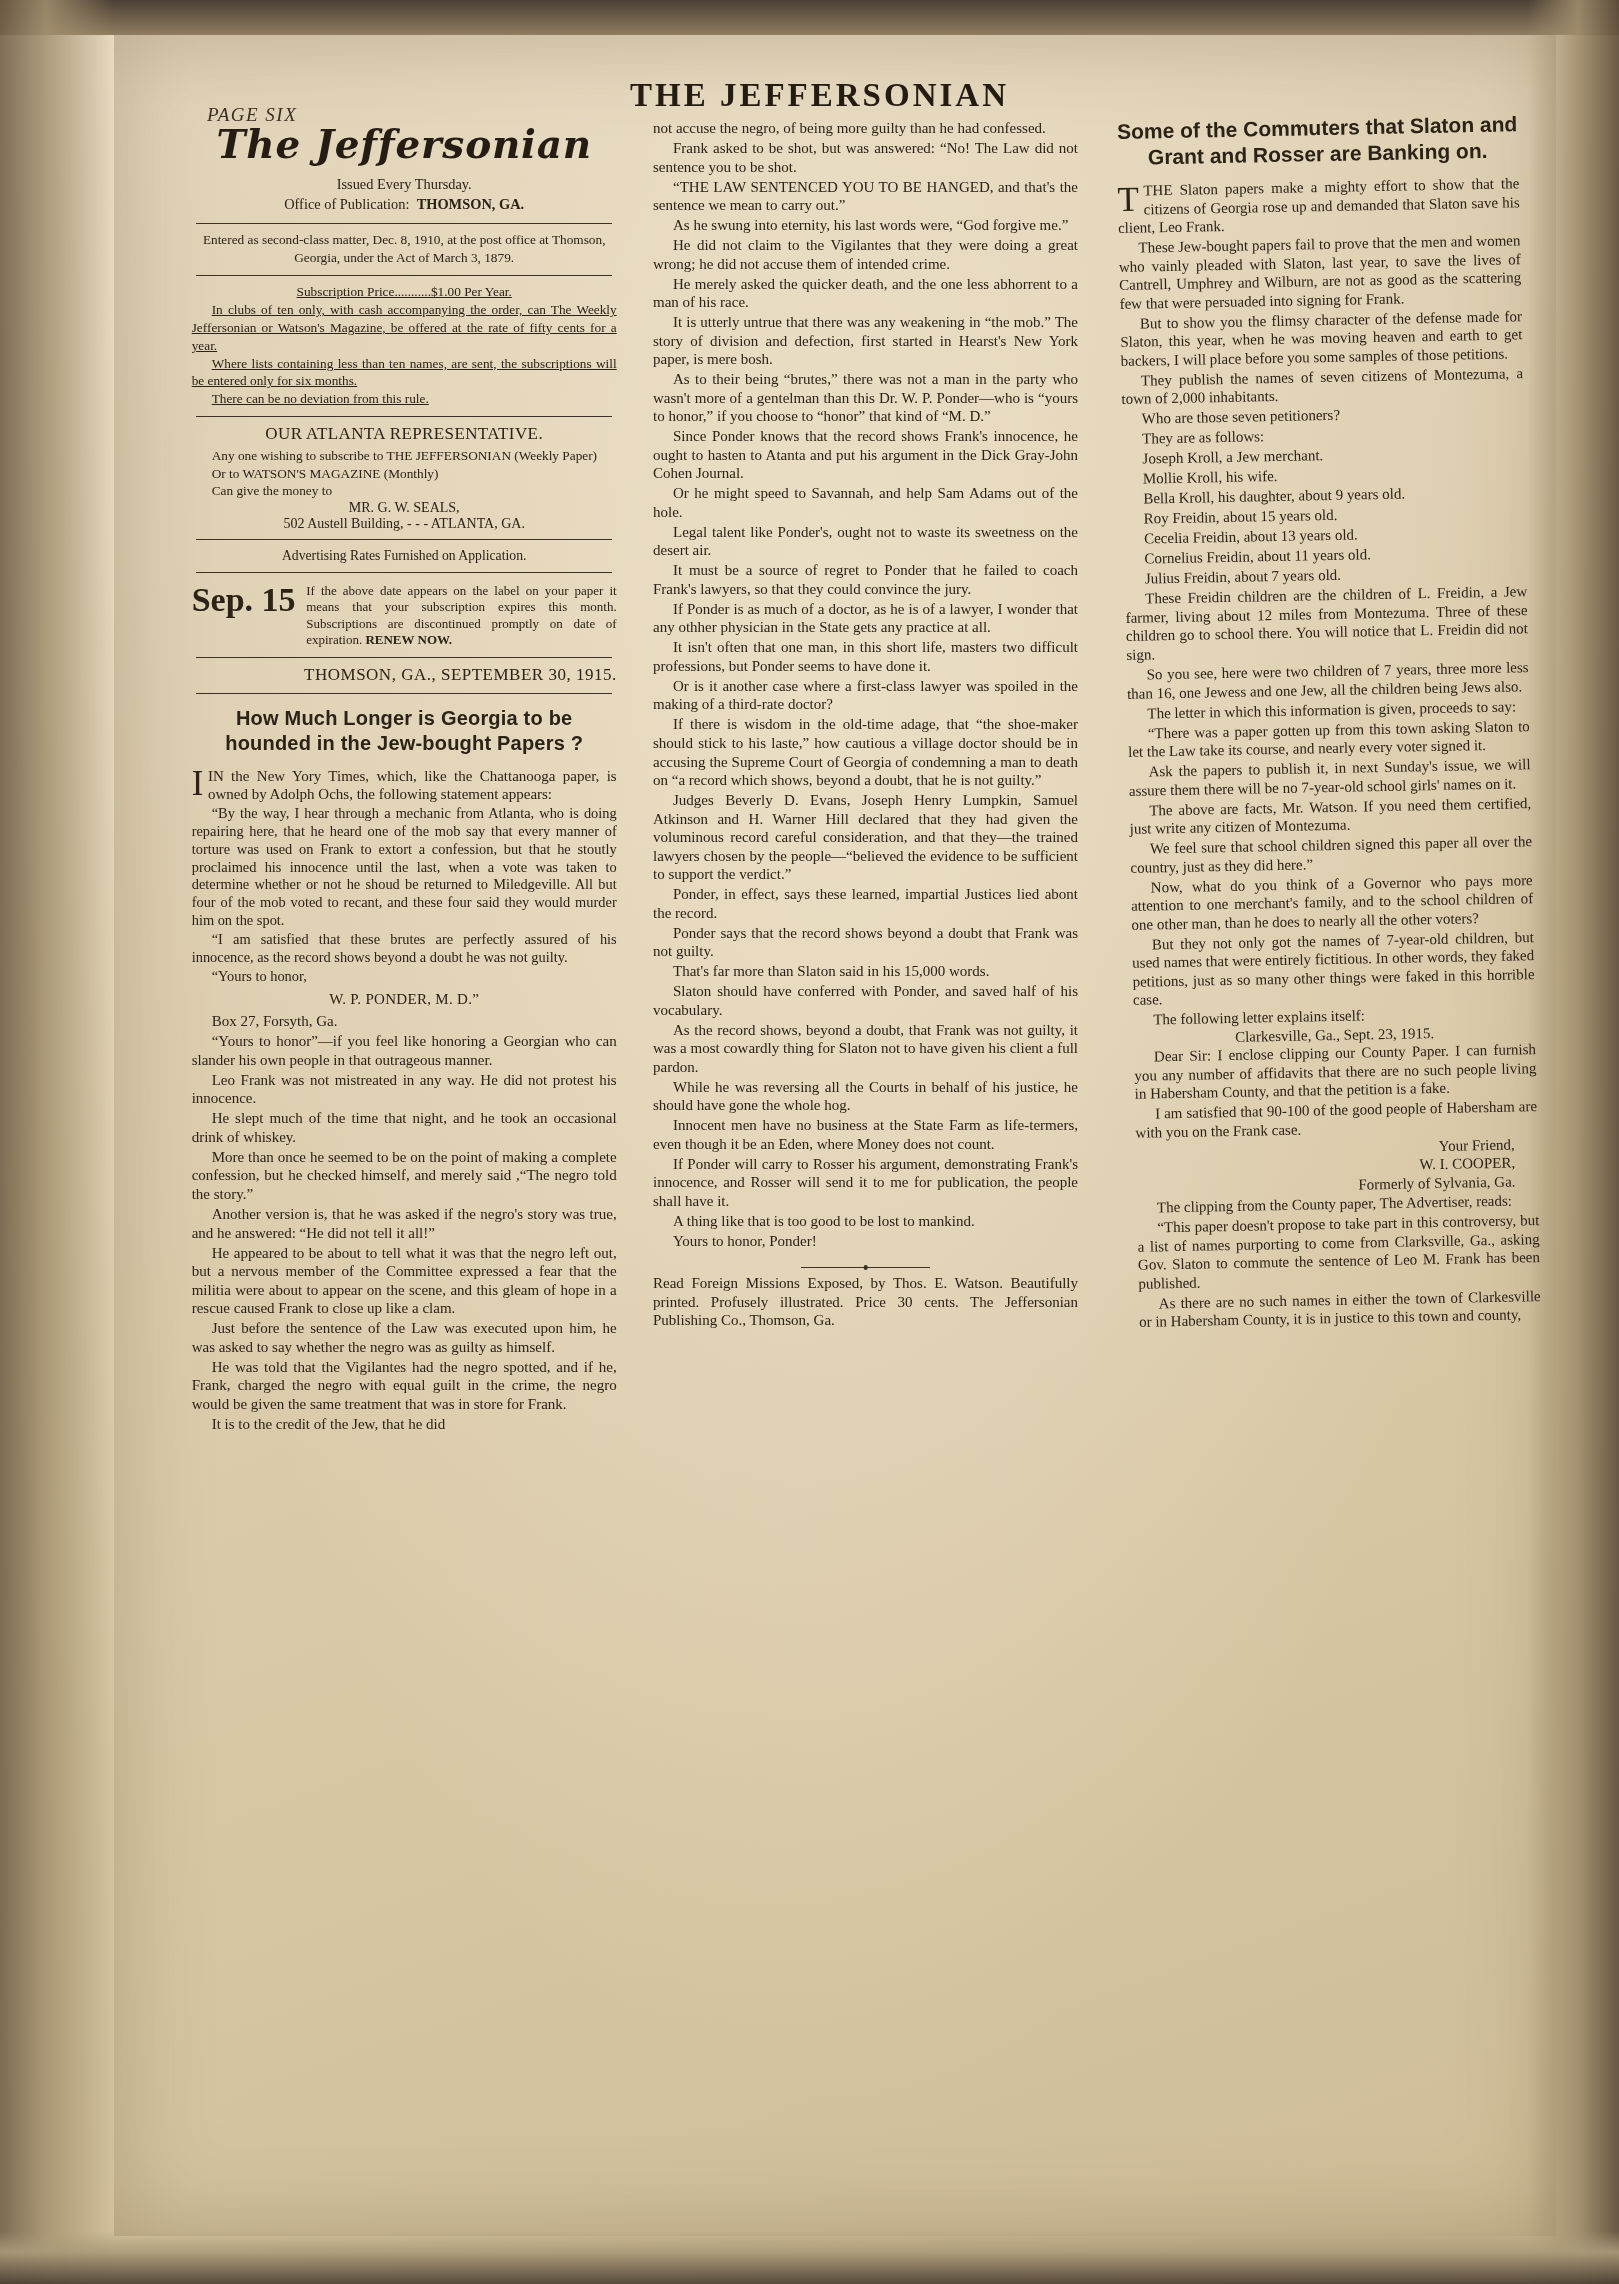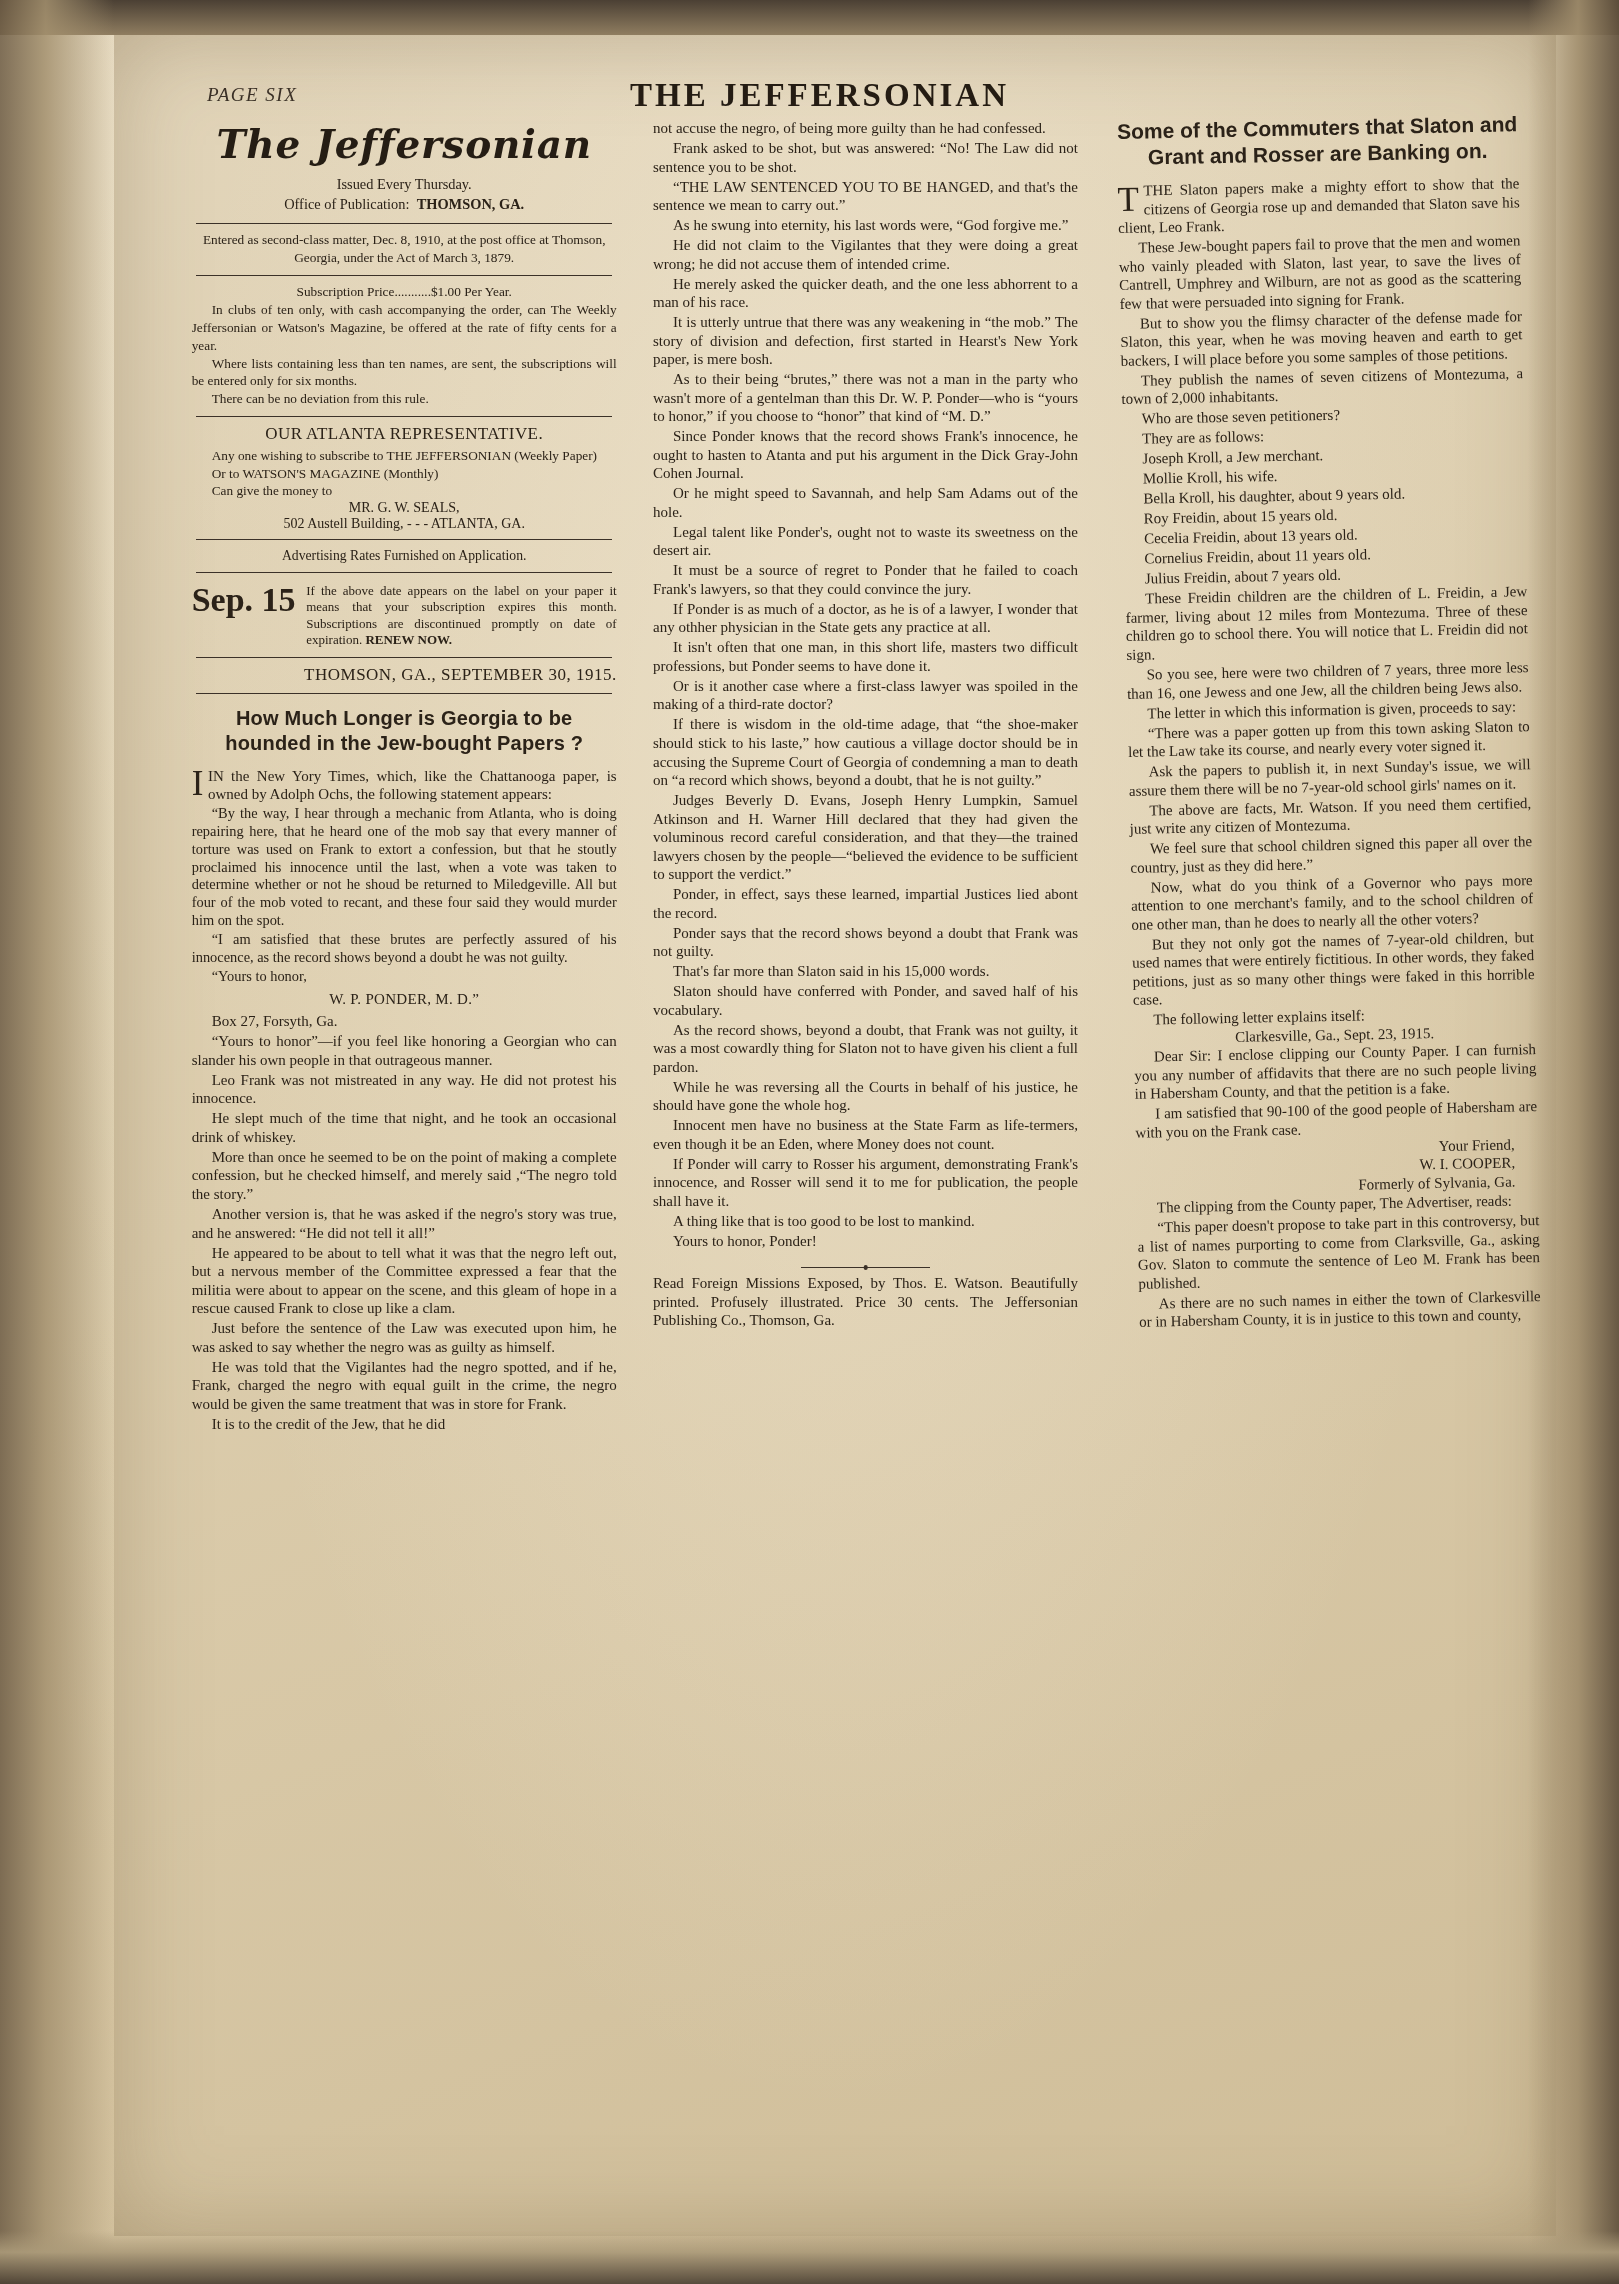--- a/index.html
+++ b/index.html
@@ -27,21 +27,21 @@
     position:absolute;left:114px;top:35px;width:1442px;height:2201px;
     background:
       radial-gradient(ellipse at 50% 30%, rgba(247,238,219,0.5), rgba(0,0,0,0) 65%),
       linear-gradient(160deg,#e2d5ba 0%, #dccdad 45%, #cfbd98 100%);
     box-shadow:inset 0 0 91px rgba(110,86,52,0.35);
   }
   .content{position:absolute;left:175px;top:72px;width:1343px;height:2132px;}
 
   
   .topline{position:relative;height:46px;}
-  .page-six{position:absolute;left:32px;top:12px;font-size:19px;letter-spacing:1.5px;font-family:"Liberation Serif",serif;font-style:italic;color:#3a3026;}
+  .page-six{position:absolute;left:32px;top:32px;font-size:19px;letter-spacing:1.5px;font-family:"Liberation Serif",serif;font-style:italic;color:#3a3026;}
   .paper-title{position:absolute;left:455px;top:4.6px;font-size:33px;font-weight:bold;letter-spacing:3px;color:#241c13;font-family:"Liberation Serif",serif;}
 
   .cols{position:absolute;left:0;top:47px;width:1343px;}
   .col{position:absolute;top:0;}
   .col1{left:16.7px;width:425px;}
   .col2{left:478px;width:425px;}
   .col3{left:941px;width:402px;}
 
   
   .masthead{
@@ -54,21 +54,21 @@
     line-height:1.05;
     font-weight:bold;
     font-style:italic;
   }
   .mast-sub{text-align:center;font-size:14.4px;margin-top:9px;line-height:1.45;}
   .mast-sub b{font-weight:bold;}
   .rule{border-top:1.2px solid #3b3128;margin:7.6px 4.6px;}
   .tiny{font-size:13.3px;line-height:1.32;text-align:justify;}
   .indent{text-indent:20px;}
   .entered{font-size:13.3px;line-height:1.34;text-align:center;}
-  .subs{font-size:13.3px;line-height:1.34;}
+  .subs{font-size:13.3px;line-height:1.34;text-decoration:underline;}
   .subs .lead{text-align:center;}
   .atl-head{text-align:center;font-size:17px;letter-spacing:0.4px;margin:4.6px 0 3px;}
   .seals{text-align:center;font-size:14px;}
   .adv-rates{text-align:center;font-size:13.7px;margin:6px 0;}
 
   .dateblock{display:flex;align-items:flex-start;gap:10.6px;margin-top:10px;}
   .bigdate{font-size:34px;font-weight:bold;letter-spacing:0;line-height:1;white-space:nowrap;font-family:"Liberation Serif",serif;}
   .datenote{font-size:13px;line-height:1.28;text-align:justify;}
   .renew{font-weight:bold;}
 

